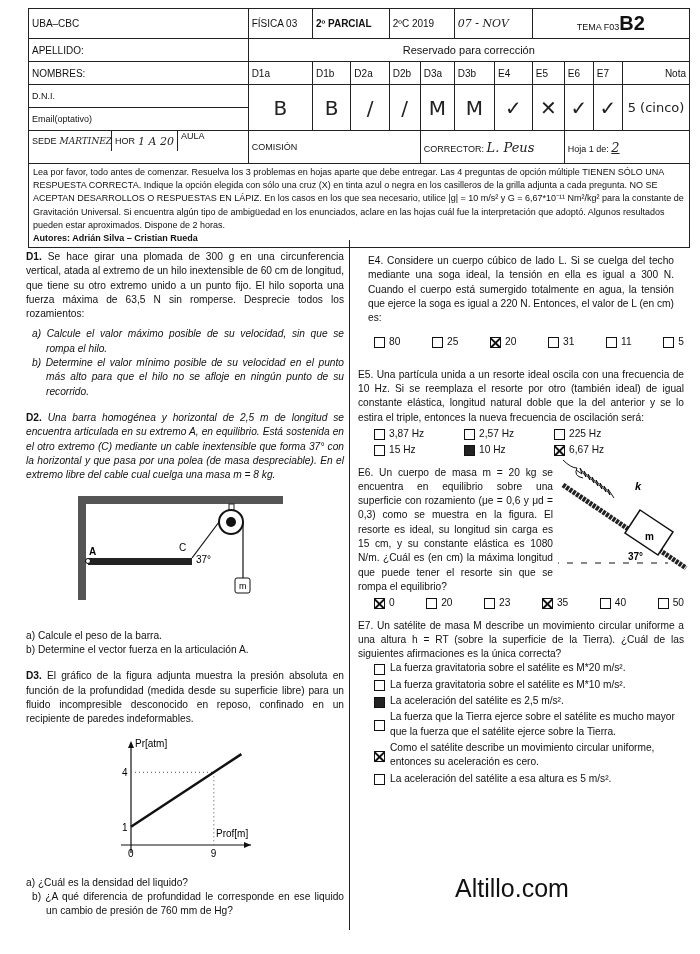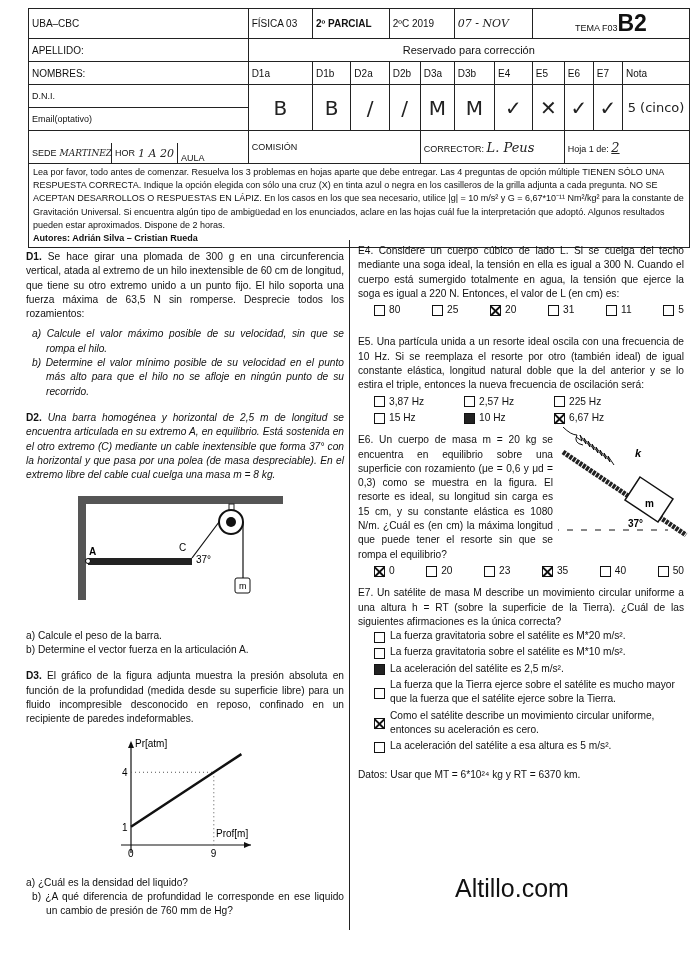--- a/index.html
+++ b/index.html
@@ -38,61 +38,61 @@
 <div class="hdr">
   <table class="h">
     <tbody>
         <tr class="top" style="height:30px">
       <td colspan="2">UBA–CBC</td>
       <td colspan="2">FÍSICA 03</td>
       <td colspan="2" style="font-weight:bold">2º PARCIAL</td>
       <td colspan="2">2ºC 2019</td>
       <td colspan="2" class="hand" style="font-size:11px">07 - NOV</td>
       <td colspan="4" style="text-align:center;border-left:1px solid #222">
-        <span class="tiny">TEMA F03</span><b style="font-size:23px">B2</b>
+        <span class="tiny">TEMA F03</span><b style="font-size:20px">B2</b>
       </td>
     </tr>
     <tr>
       <td colspan="3">APELLIDO:</td>
       <td colspan="11" style="text-align:center;font-size:11px">Reservado para corrección</td>
     </tr>
     <tr>
       <td colspan="3">NOMBRES:</td>
       <td>D1a</td>
       <td>D1b</td>
       <td>D2a</td>
       <td>D2b</td>
       <td>D3a</td>
       <td>D3b</td>
       <td>E4</td>
       <td>E5</td>
       <td>E6</td>
       <td>E7</td>
-      <td style="text-align:left;width:60px">Nota</td>
+      <td style="text-align:right;width:60px">Nota</td>
     </tr>
     <tr>
       <td colspan="3" class="tiny">D.N.I.</td>
       <td rowspan="2" class="grade">B</td>
       <td rowspan="2" class="grade">B</td>
       <td rowspan="2" class="grade">/</td>
       <td rowspan="2" class="grade">/</td>
       <td rowspan="2" class="grade">M</td>
       <td rowspan="2" class="grade">M</td>
       <td rowspan="2" class="grade">✓</td>
       <td rowspan="2" class="grade">✕</td>
       <td rowspan="2" class="grade">✓</td>
       <td rowspan="2" class="grade">✓</td>
       <td rowspan="2" class="grade" style="font-size:13px">5 (cinco)</td>
     </tr>
     <tr>
       <td colspan="3" class="tiny">Email(optativo)</td>
     </tr>
     <tr>
       <td colspan="3" class="tiny" style="padding:0">
-        <div style="display:flex;height:32px;align-items:flex-end">
+        <div style="display:flex;height:32px;align-items:flex-start">
           <span style="border-right:1px solid #222;padding:0 3px;width:76px;height:20px;display:flex;align-items:center;gap:3px">
             <span>SEDE</span>
             <span class="hand">MARTINEZ</span>
           </span>
           <span style="padding:0 3px;display:flex;gap:3px;align-items:center;border-right:1px solid #222;height:20px">
             <span>HOR</span>
             <span class="hand" style="font-size:11px">1 A 20</span>
           </span>
           <span style="padding:0 3px">AULA</span>
         </div>
@@ -163,21 +163,21 @@
         <text x="96" y="97.81818181818181" font-size="10">1</text>
         <text x="96" y="43.272727272727266" font-size="10">4</text>
       </svg>
     <p style="margin:4px 0 0 0">a)  ¿Cuál es la densidad del liquido?</p>
     <p class="sub">b)  ¿A qué diferencia de profundidad le corresponde en ese liquido un cambio de presión de 760 mm de Hg?</p>
   </div>
 </div>
 
 <div class="col right">
   <div>
-    <p style="margin:0"><span>E4.</span> <span>Considere un cuerpo cúbico de lado L. Si se cuelga del techo mediante una soga ideal, la tensión en ella es igual a 300 N. Cuando el cuerpo está sumergido totalmente en agua, la tensión que ejerce la soga es igual a 220 N. Entonces, el valor de L (en cm) es:</span></p>
+    <p style="margin:10px"><span>E4.</span> <span>Considere un cuerpo cúbico de lado L. Si se cuelga del techo mediante una soga ideal, la tensión en ella es igual a 300 N. Cuando el cuerpo está sumergido totalmente en agua, la tensión que ejerce la soga es igual a 220 N. Entonces, el valor de L (en cm) es:</span></p>
     <div class="opts" id="e4opts">
         <div class="opt">
           <span class="cb"></span>
           <span>80</span>
         </div>
         <div class="opt">
           <span class="cb"></span>
           <span>25</span>
         </div>
         <div class="opt">
@@ -288,17 +288,16 @@
         </li>
         <li class="opt">
           <span class="cb x"></span>
           <span>Como el satélite describe un movimiento circular uniforme, entonces su aceleración es cero.</span>
         </li>
         <li class="opt">
           <span class="cb"></span>
           <span>La aceleración del satélite a esa altura es 5 m/s².</span>
         </li>
       </ul>
-    <p style="margin-top:14px">Datos: Usar que MT = 6*10²⁴ kg y RT = 6370 km.</p>
   </div>
 </div>
 
 <div class="watermark">Altillo.com</div>
 
 </body></html>

